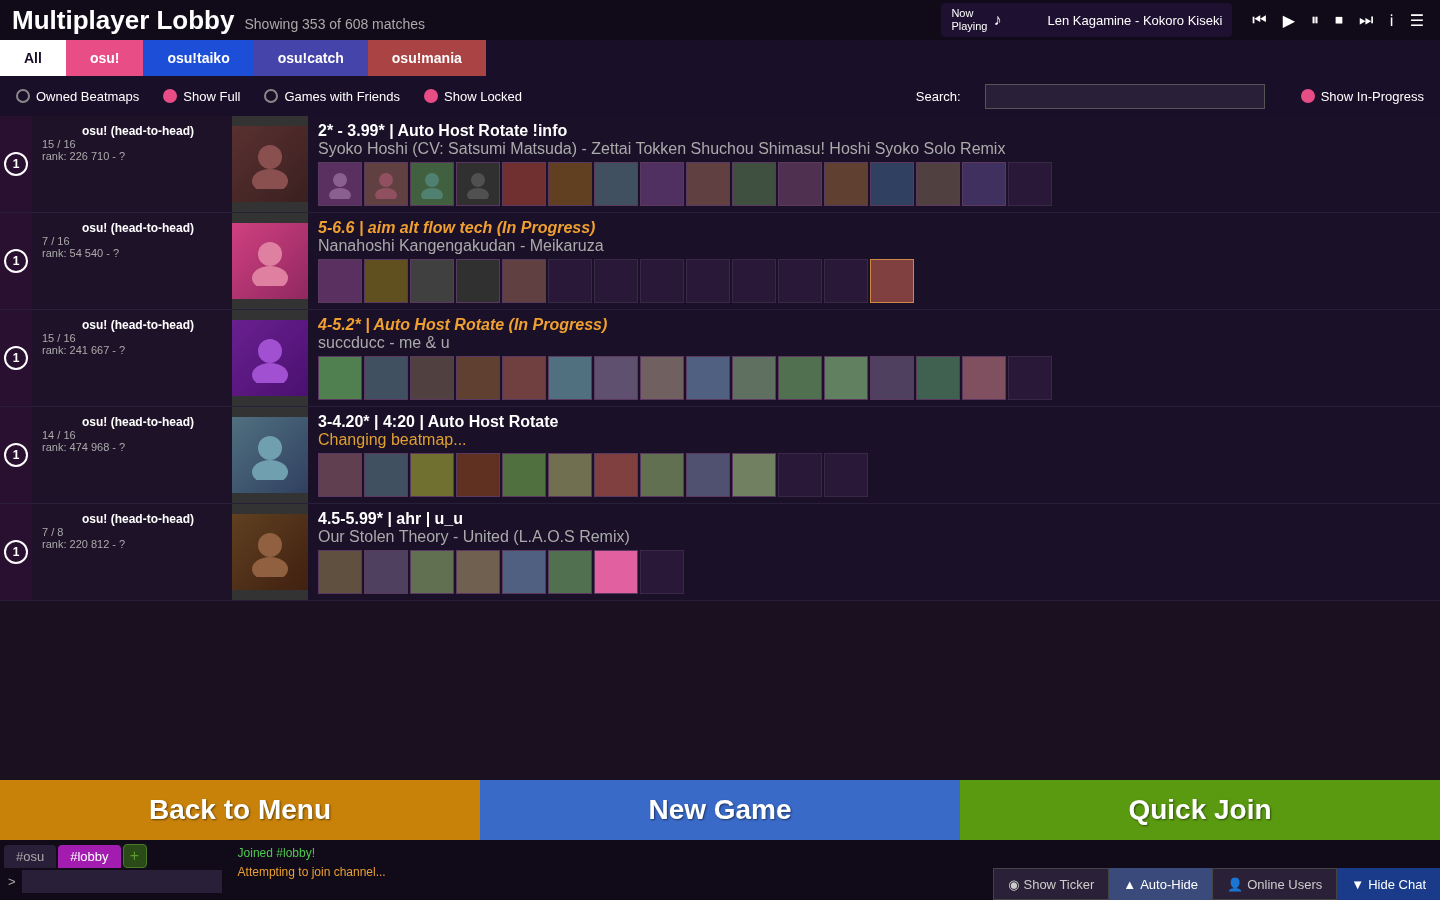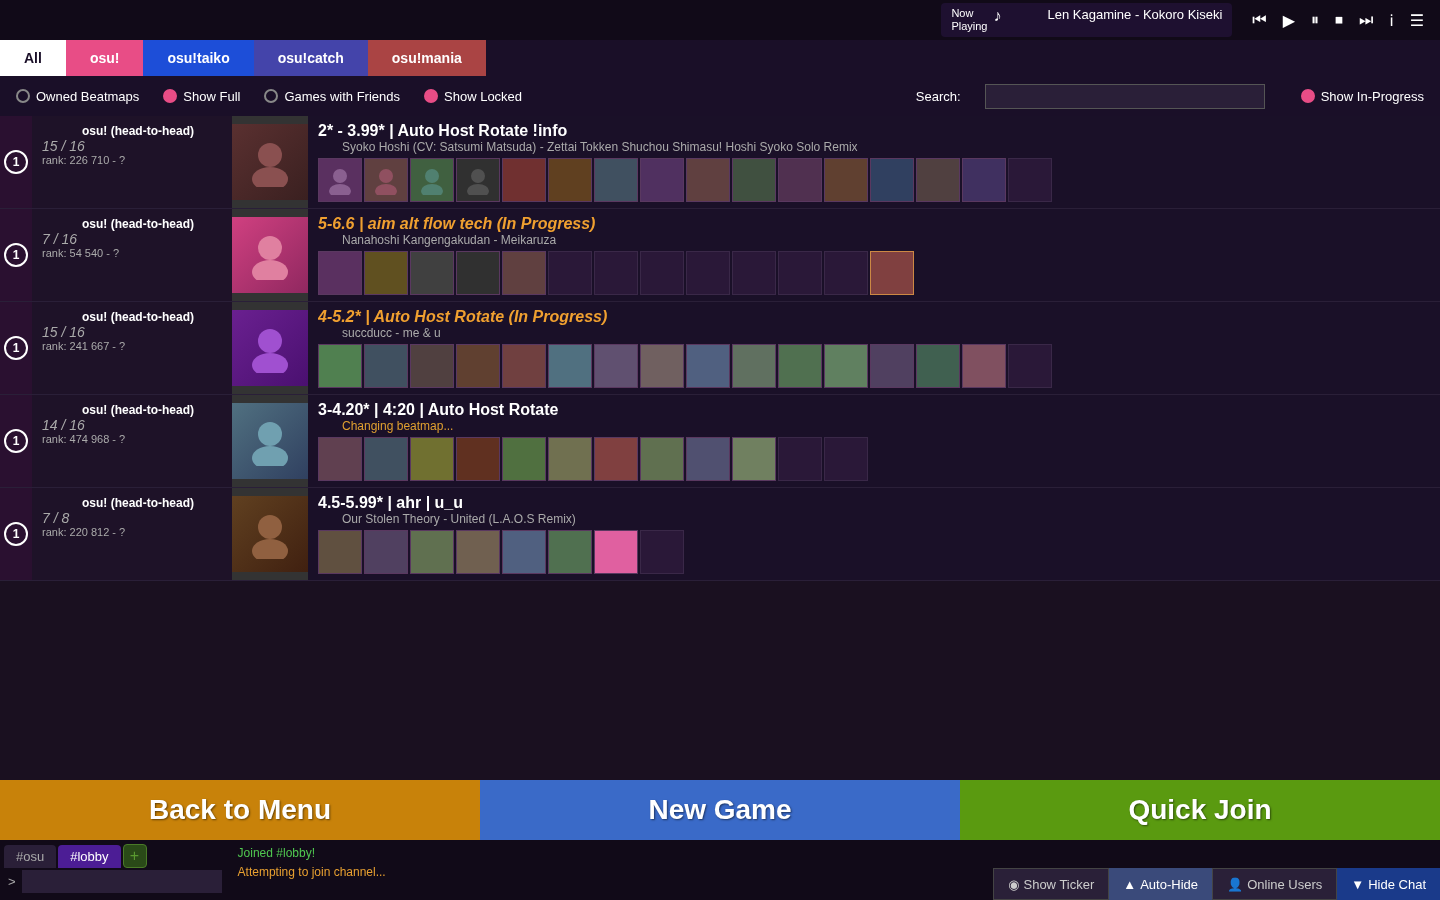--- a/index.html
+++ b/index.html
@@ -50,20 +50,21 @@
       color: #aaa;
     }
     .top-right {
       margin-left: auto;
       display: flex;
       align-items: center;
       gap: 0;
     }
     .now-playing-section {
       display: flex;
+      align-items: center;
       gap: 6px;
       background: #1e1030;
       padding: 4px 10px;
       border-radius: 4px;
     }
     .now-playing-label {
       font-size: 11px;
       color: #fff;
       line-height: 1.2;
     }
@@ -209,23 +210,22 @@
       flex-shrink: 0;
       background: #1e1228;
     }
     .match-mode {
       font-size: 12px;
       font-weight: bold;
       color: #fff;
       margin-left: 40px;
     }
     .match-players {
-      font-size: 14px;
+      font-size: 11px;
       color: #aaa;
-      font-style: italic;
     }
     .match-rank {
       font-size: 11px;
       color: #aaa;
     }
 
     .match-avatar {
       width: 76px;
       flex-shrink: 0;
       background: #333;
@@ -252,26 +252,25 @@
     }
     .match-title {
       font-size: 16px;
       font-weight: bold;
       color: #fff;
       white-space: nowrap;
       overflow: hidden;
       text-overflow: ellipsis;
     }
     .match-song {
-      font-size: 12px;
+      font-size: 16px;
       color: #aaa;
       white-space: nowrap;
       overflow: hidden;
       text-overflow: ellipsis;
-      margin-left: 24px;
     }
     .match-players-row {
       display: flex;
       flex-wrap: wrap;
       gap: 2px;
       margin-top: 4px;
     }
     .player-avatar {
       width: 44px;
       height: 44px;
@@ -348,21 +347,21 @@
       align-items: center;
       padding: 4px 4px 0;
       gap: 2px;
     }
     .chat-tab {
       padding: 4px 12px;
       font-size: 13px;
       cursor: pointer;
       border-radius: 4px 4px 0 0;
     }
-    .chat-tab.active { background: #4c1d95; color: #fff; }
+    .chat-tab.active { background: #a21caf; color: #fff; }
     .chat-tab.inactive { background: #2a1f38; color: #aaa; }
     .chat-tab-add {
       width: 24px; height: 24px;
       background: #2a4a18;
       border: 1px solid #4a7a28;
       color: #5a9a30;
       display: flex;
       align-items: center;
       justify-content: center;
       font-size: 16px;
@@ -416,20 +415,24 @@
     .br-btn.hide-chat { background: #1a3a8a; color: #fff; }
 
     .in-progress { color: #f0a030; font-style: italic; }
   </style>
 </head>
 <body>
 
 <div class="bg-pattern"></div>
 
 <div class="top-bar">
+  <div class="title-section">
+    <span class="main-title">Multiplayer Lobby</span>
+    <span class="match-count">Showing 353 of 608 matches</span>
+  </div>
   <div class="top-right">
     <div class="now-playing-section">
       <div class="now-playing-label">
         <span>Now</span>
         <span>Playing</span>
       </div>
       <span class="music-note">♪</span>
       <span class="song-title">Len Kagamine - Kokoro Kiseki</span>
     </div>
     <div class="player-controls">

